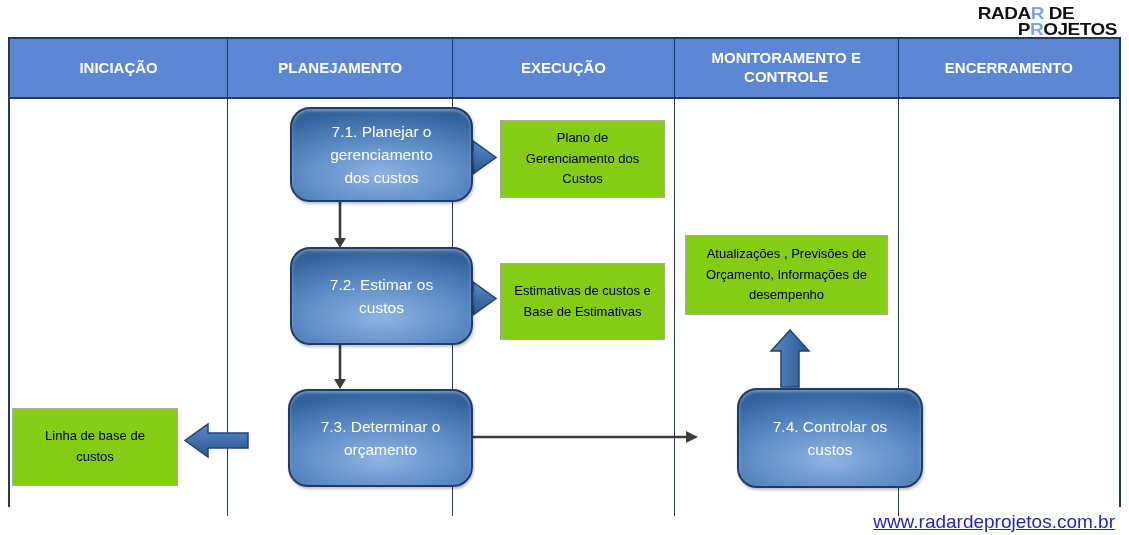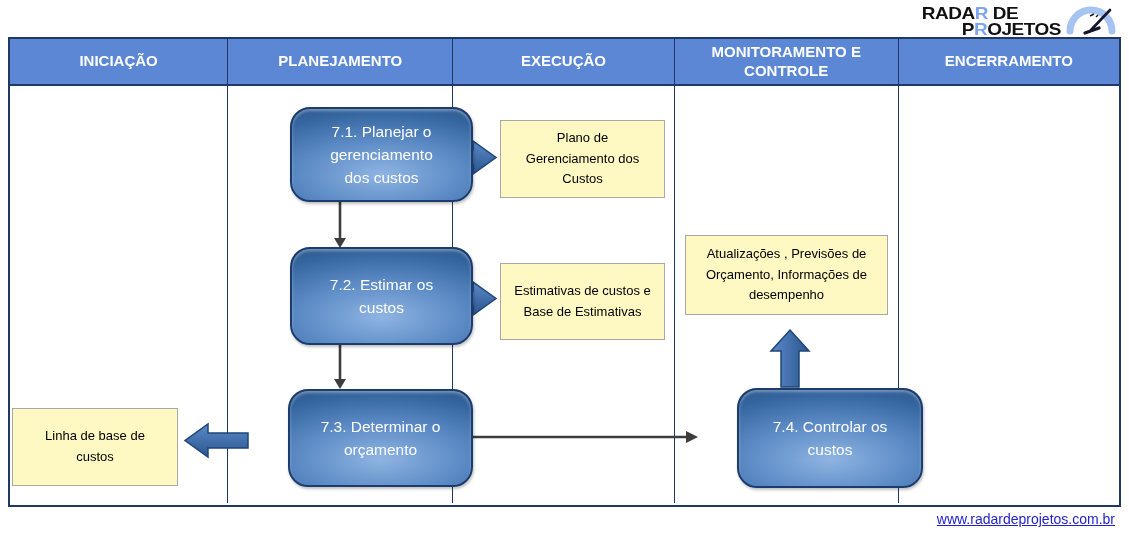--- a/index.html
+++ b/index.html
@@ -4,58 +4,58 @@
 <style>
   * { margin:0; padding:0; box-sizing:border-box; }
   html,body { background:#ffffff; }
   body {
     font-family:"Liberation Sans", sans-serif;
     width:1129px; height:535px; position:relative; overflow:hidden;
   }
   #page { position:absolute; inset:0; }
 
   
-  .logo { position:absolute; top:3px; right:12px; display:flex; align-items:flex-start; }
+  .logo { position:absolute; top:3px; right:12px; display:flex; align-items:flex-start;flex-direction:column; }
   .logo-text { text-align:left; line-height:0.82; padding-top:4px; }
   .logo-line { font-weight:bold; font-size:19px; letter-spacing:-0.5px; color:#111111; transform:scaleY(0.88); transform-origin:top left; white-space:pre; }
   .logo-line2 { margin-left:40px; }
   .logo-accent { color:#7da4ee; }
   .gauge { margin-left:4px; }
 
   
   .table { position:absolute; left:8px; top:37px; width:1113px; height:470px;
            border:2px solid #1f3864; }
-  .hdr-row { display:flex; height:47px; background:#5b87d5; border-bottom:2px solid #1f3864; }
+  .hdr-row { display:flex; height:60px; background:#5b87d5; border-bottom:2px solid #1f3864; }
   .hdr-cell { display:flex; align-items:center; justify-content:center; text-align:center;
               color:#ffffff; font-weight:bold; font-size:15px; line-height:1.25;
               border-right:1.5px solid #1f3864; padding:2px 6px; }
   .hdr-cell:last-child { border-right:none; }
   .body-row { display:flex; height:417px; background:#ffffff; }
   .body-cell { border-right:1.5px solid #1f3864; }
   .body-cell:last-child { border-right:none; }
   .w1{width:219px;} .w2{width:226px;} .w3{width:222px;} .w4{width:225px;} .w5{width:221px;}
 
   
   .overlay { position:absolute; inset:0; pointer-events:none; }
   .overlay > * { pointer-events:auto; }
 
   .pbox { position:absolute; border:2px solid #1c3c6e; border-radius:20px;
           display:flex; align-items:center; justify-content:center; text-align:center;
           color:#ffffff; font-size:15.5px; line-height:1.5;
           background:radial-gradient(ellipse 115% 95% at 50% 72%, #8fb4e2 0%, #5d8cc6 38%, #35659f 72%, #27517f 100%);
           box-shadow: inset 0 2px 3px rgba(255,255,255,0.35), 1px 2px 3px rgba(0,0,0,0.25);
           margin-left: 40px;
   }
-  .abox { position:absolute; border:1.5px solid #a8a8a8; background:#fef9c3;
+  .abox { position:absolute; border:1.5px solid #a8a8a8; background:#84cc16;
           display:flex; align-items:center; justify-content:center; text-align:center;
           color:#000000; font-size:13px; line-height:1.6; }
   .arrow-svg { position:absolute; }
 
   
-  .footer-link { position:absolute; right:14px; top:511px; font-size:14px;
+  .footer-link { position:absolute; right:14px; top:511px; font-size:19px;
                  color:#2222cf; text-decoration:underline; cursor:pointer; }
 </style>
 </head>
 <body>
 
 <div id="page">
 
   <svg width="0" height="0" style="position:absolute" aria-hidden="true">
     <defs>
       <linearGradient id="agH" x1="0" y1="0" x2="0" y2="1">

